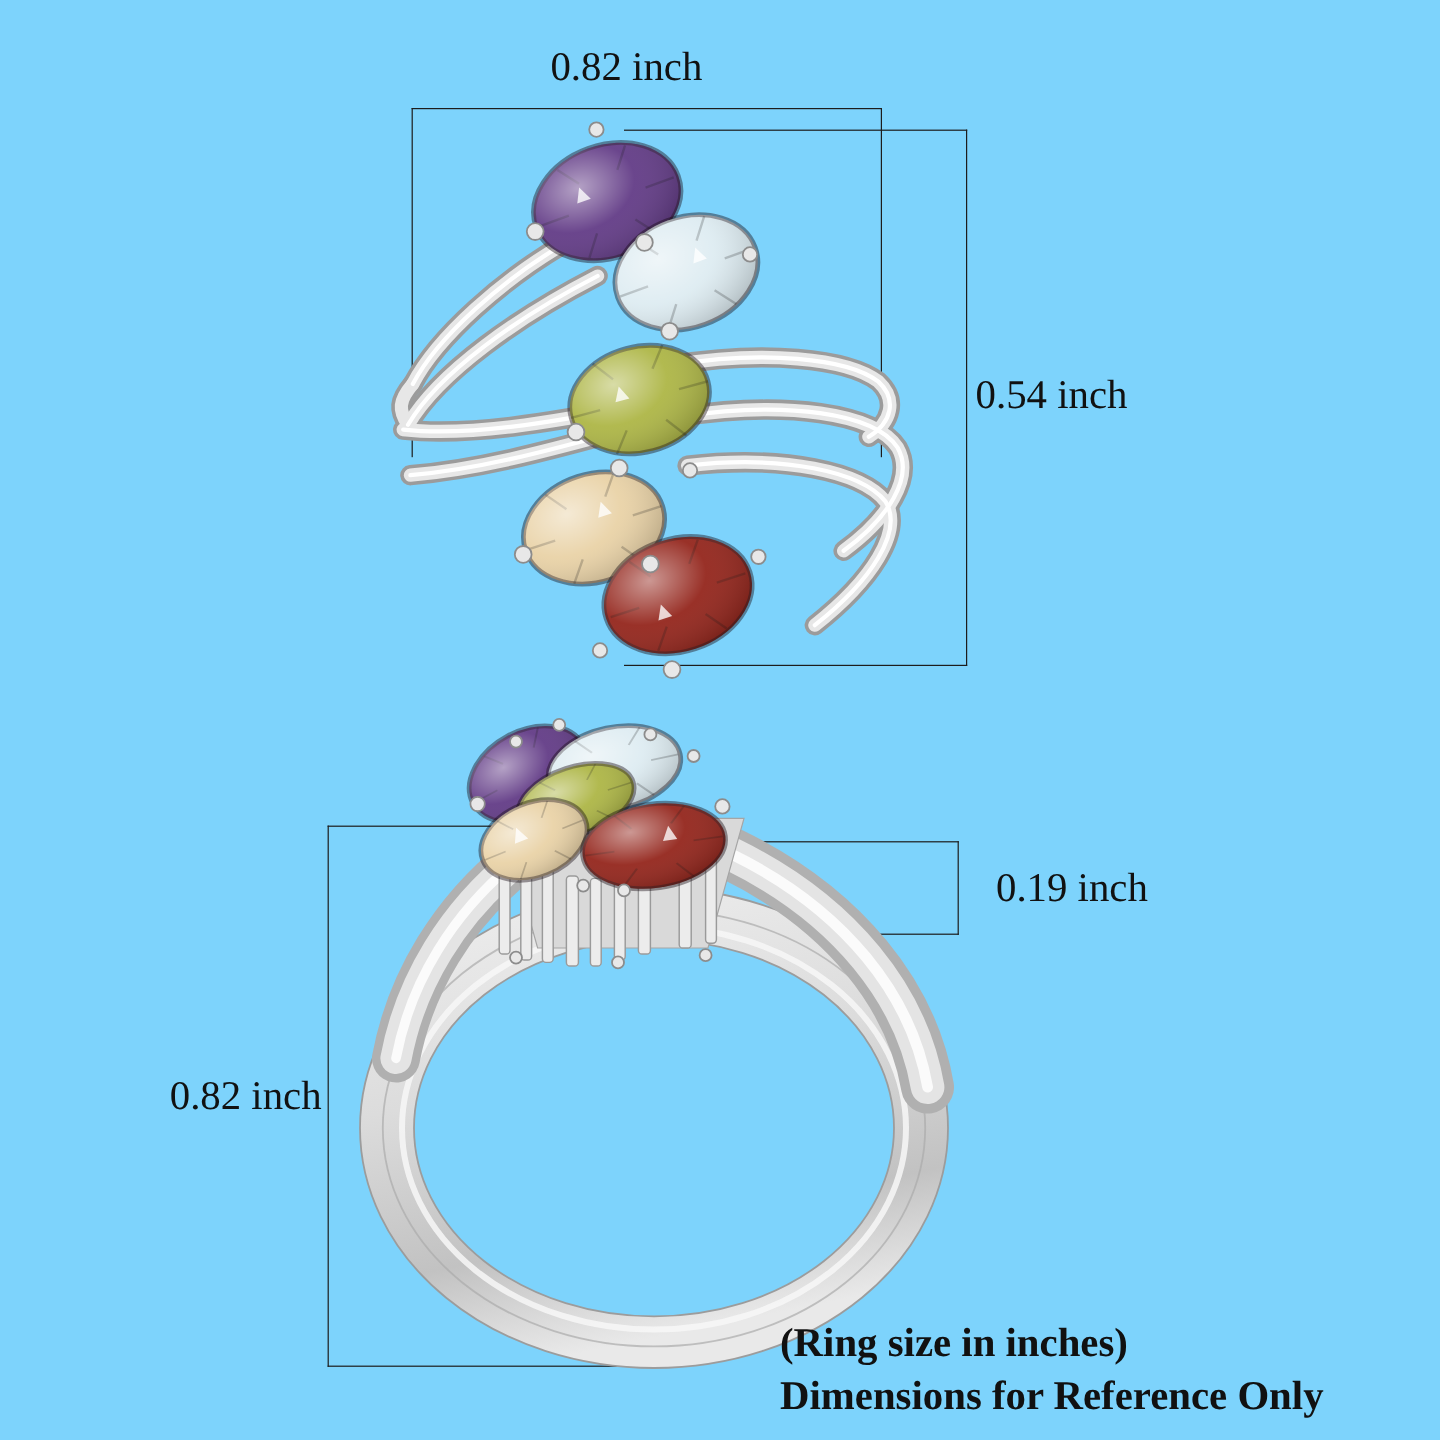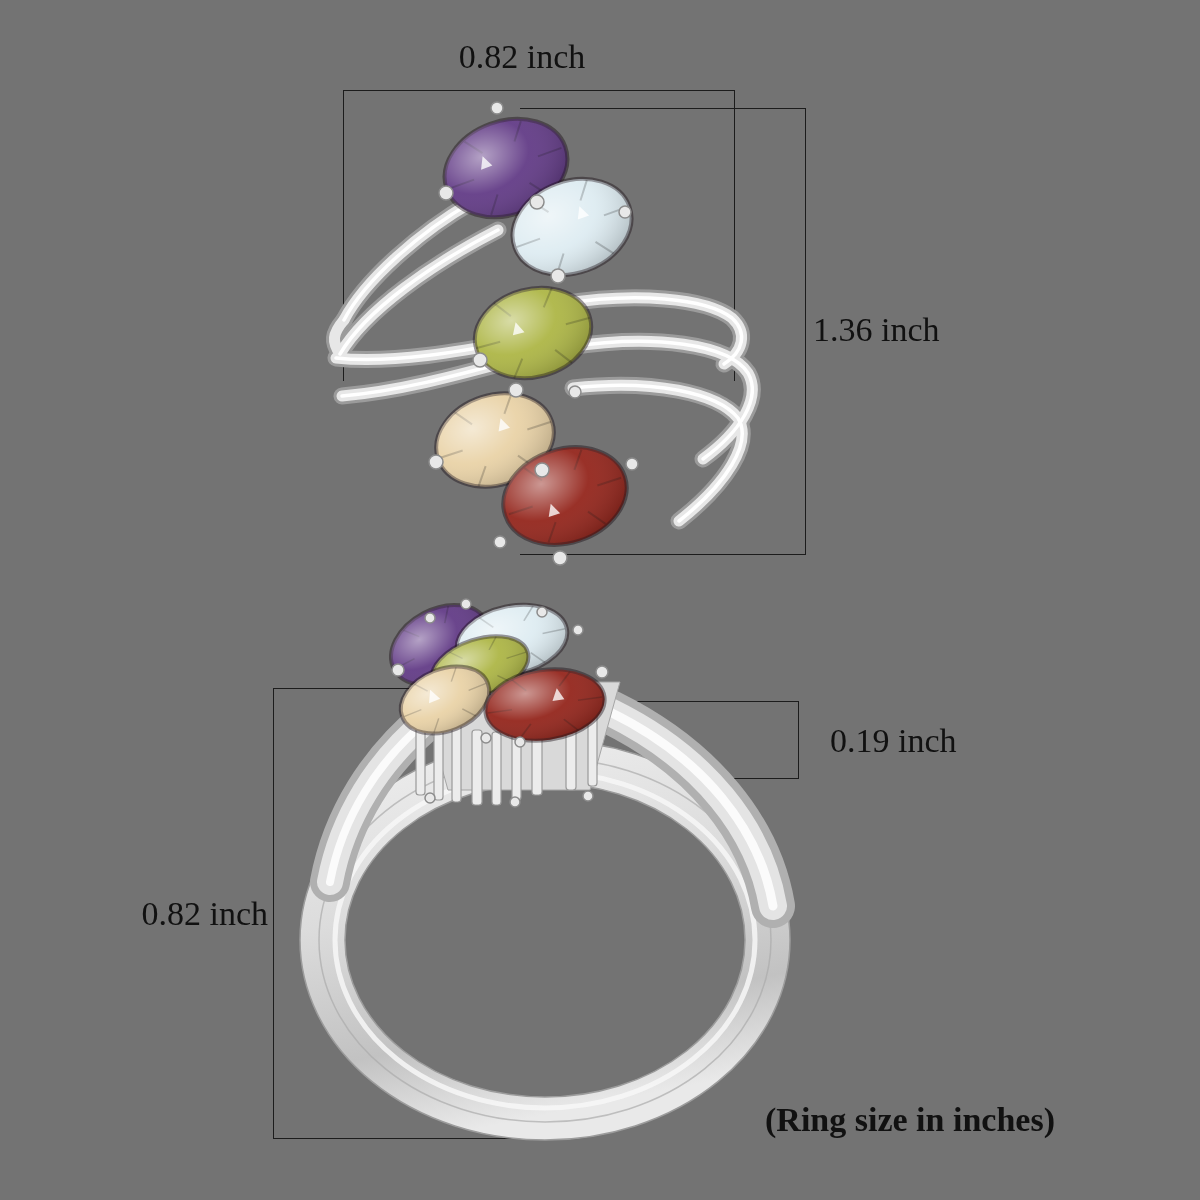--- a/index.html
+++ b/index.html
@@ -1,29 +1,29 @@
 <!DOCTYPE html>
 <html><head>
 <meta charset="utf-8">
 <style>
   html,body{margin:0;padding:0;background:#ffffff;}
-  #canvas{position:relative;width:1200px;height:1200px;background:#737373;overflow:hidden;
+  #canvas{position:relative;width:1200px;height:1200px;background:#7dd3fc;overflow:hidden;
           font-family:"Liberation Serif","DejaVu Serif",serif;color:#111;}
   .dimbox{position:absolute;border:1px solid #1c1c1c;z-index:1;}
   .ringsvg{position:absolute;z-index:2;}
   .dimlabel{position:absolute;z-index:3;font-size:34px;line-height:38px;white-space:nowrap;}
   #label-top-width{left:392px;top:38px;width:260px;text-align:center;}
   #label-top-height{left:813px;top:311px;}
   #label-side-thickness{left:830px;top:722px;}
   #label-side-height{left:58px;top:895px;width:210px;text-align:right;}
   #box-top-width{left:343px;top:90px;width:390px;height:290px;border-bottom:none;}
   #box-top-height{left:520px;top:108px;width:285px;height:445px;border-left:none;}
   #box-side-height{left:273px;top:688px;width:272px;height:449px;border-right:none;}
   #box-side-thickness{left:480px;top:701px;width:318px;height:76px;border-left:none;}
-  #footer{position:absolute;left:650px;top:1098px;width:520px;z-index:3;text-align:center;
+  #footer{position:absolute;left:650px;top:1098px;width:520px;z-index:3;
           font-weight:bold;font-size:34px;line-height:44px;}
   
   .m1{fill:none;stroke:#9b9b9b;stroke-width:17;stroke-linecap:round;}
   .m2{fill:none;stroke:#e7e7e7;stroke-width:11;stroke-linecap:round;}
   .m3{fill:none;stroke:#ffffff;stroke-width:3.5;stroke-linecap:round;}
   .s1{fill:none;stroke:#b0b0b0;stroke-linecap:round;}
   .s2{fill:none;stroke:#e4e4e4;stroke-linecap:round;}
   .s3{fill:none;stroke:#fbfbfb;stroke-linecap:round;}
   .ball{fill:#e8e8e8;stroke:#8c8c8c;stroke-width:1.5;}
   .prong{fill:#ececec;stroke:#9a9a9a;stroke-width:1.2;}
@@ -215,21 +215,22 @@
       <circle class="ball" cx="322" cy="82" r="6"></circle>
       <circle class="ball" cx="206" cy="148" r="5"></circle>
       <circle class="ball" cx="240" cy="152" r="5"></circle>
       <circle class="ball" cx="150" cy="208" r="5"></circle>
       <circle class="ball" cx="235" cy="212" r="5"></circle>
       <circle class="ball" cx="308" cy="206" r="5"></circle>
     </g>
   </svg>
 
   <div class="dimlabel" id="label-top-width">0.82 inch</div>
-  <div class="dimlabel" id="label-top-height">1.36 inch</div>
+  <div class="dimlabel" id="label-top-height">0.54 inch</div>
   <div class="dimlabel" id="label-side-thickness">0.19 inch</div>
   <div class="dimlabel" id="label-side-height">0.82 inch</div>
 
   <div id="footer">
     <div>(Ring size in inches)</div>
+    <div>Dimensions for Reference Only</div>
   </div>
 
 </div>
 
 </body></html>

